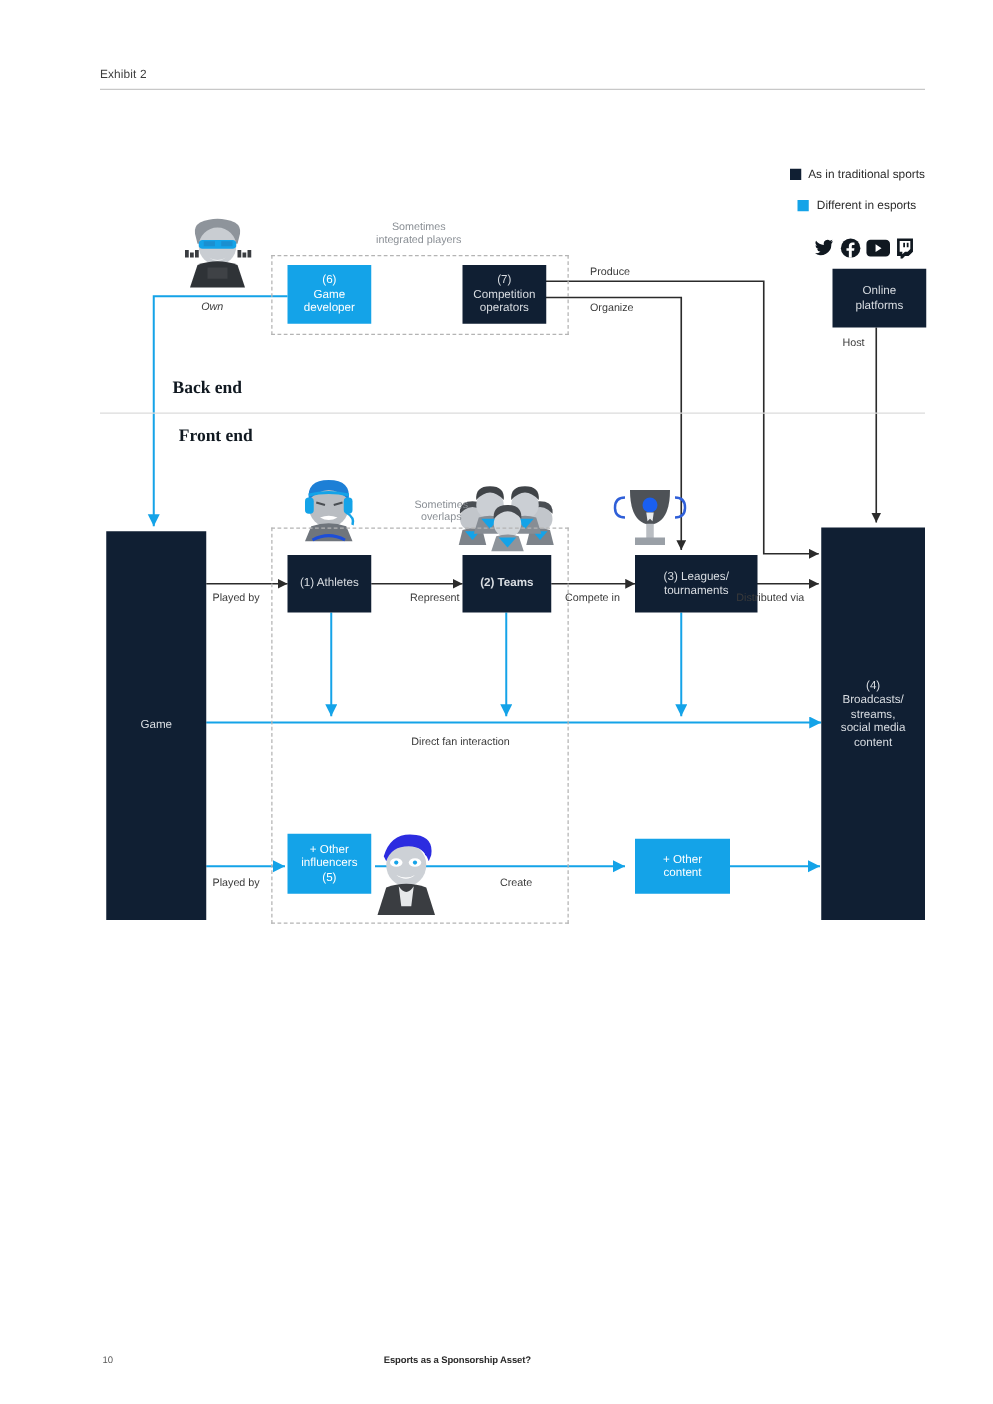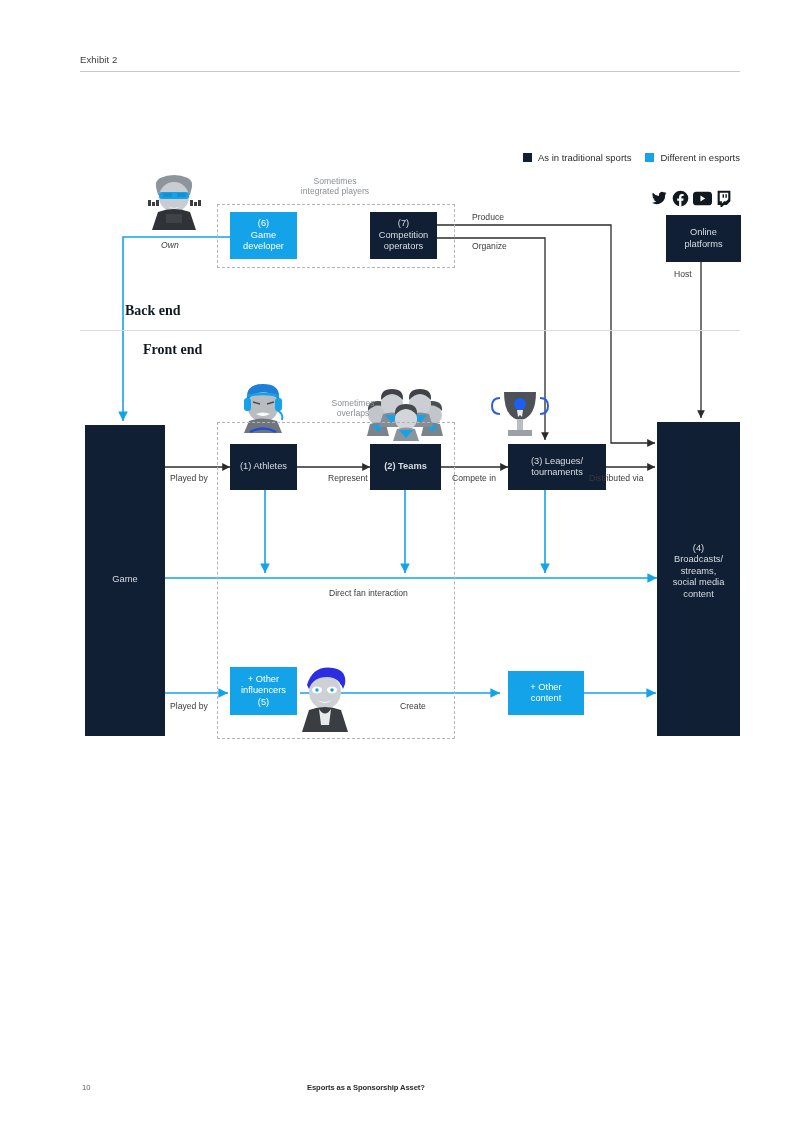--- a/index.html
+++ b/index.html
@@ -5,21 +5,21 @@
   html,body{margin:0;padding:0;background:#ffffff;}
   body{width:794px;height:1123px;position:relative;font-family:"Liberation Sans",sans-serif;color:#1a1a1a;}
   .page{position:absolute;inset:0;}
 
   
   .exhibit-label{position:absolute;left:80px;top:54px;font-size:9.5px;color:#3c3c3c;letter-spacing:.1px;}
   .hrule{position:absolute;left:80px;top:71px;width:660px;height:1px;background:#c8c8c8;}
   .title{position:absolute;left:80px;top:82px;width:660px;font-family:"Liberation Serif",serif;font-weight:bold;font-size:14.5px;color:#101820;letter-spacing:.1px;}
 
   
-  .legend{position:absolute;right:54px;top:152px;display:flex;align-items:center;gap:14px;font-size:9.5px;color:#2b2b2b;}
+  .legend{position:absolute;right:54px;top:134px;display:flex;align-items:center;gap:14px;font-size:9.5px;color:#2b2b2b;flex-direction:column;}
   .legend .itm{display:flex;align-items:center;gap:6px;}
   .legend .sw{width:9px;height:9px;display:inline-block;}
 
   
   .dk{position:absolute;background:#101f33;color:#d9dde2;font-size:9.3px;line-height:11.4px;text-align:center;display:flex;align-items:center;justify-content:center;}
   .bl{position:absolute;background:#14a3e8;color:#ffffff;font-size:9.3px;line-height:11.4px;text-align:center;display:flex;align-items:center;justify-content:center;}
   .lbl{position:absolute;font-size:8.6px;color:#3a3a3a;white-space:nowrap;}
   .lbl.ctr{text-align:center;}
   .dashed{position:absolute;border:1px dashed #b4b4b4;}
   .band{position:absolute;left:80px;width:660px;height:1px;background:#dcdcdc;}
@@ -267,21 +267,21 @@
   </div>
 
   <div class="dk" style="left:666px;top:215px;width:75px;height:47px;">
     <div>
       <div>Online</div>
       <div>platforms</div>
     </div>
   </div>
   <div class="lbl" style="left:674px;top:269px;">Host</div>
 
-  <div class="sect" style="left:125px;top:303px;">Back end</div>
+  <div class="sect" style="left:138px;top:303px;">Back end</div>
   <div class="band" style="top:330px;"></div>
   <div class="sect" style="left:143px;top:342px;">Front end</div>
 
   <div class="dk" style="left:85px;top:425px;width:80px;height:311px;"></div>
   <div style="position:absolute;left:85px;top:574px;width:80px;text-align:center;font-size:9.3px;color:#d9dde2;">Game</div>
 
   <div class="dashed" style="left:217px;top:422px;width:236px;height:315px;"></div>
   <div class="lbl ctr" style="left:303px;top:398px;width:100px;color:#8a8f95;">
     <div>Sometimes</div>
     <div>overlaps</div>

